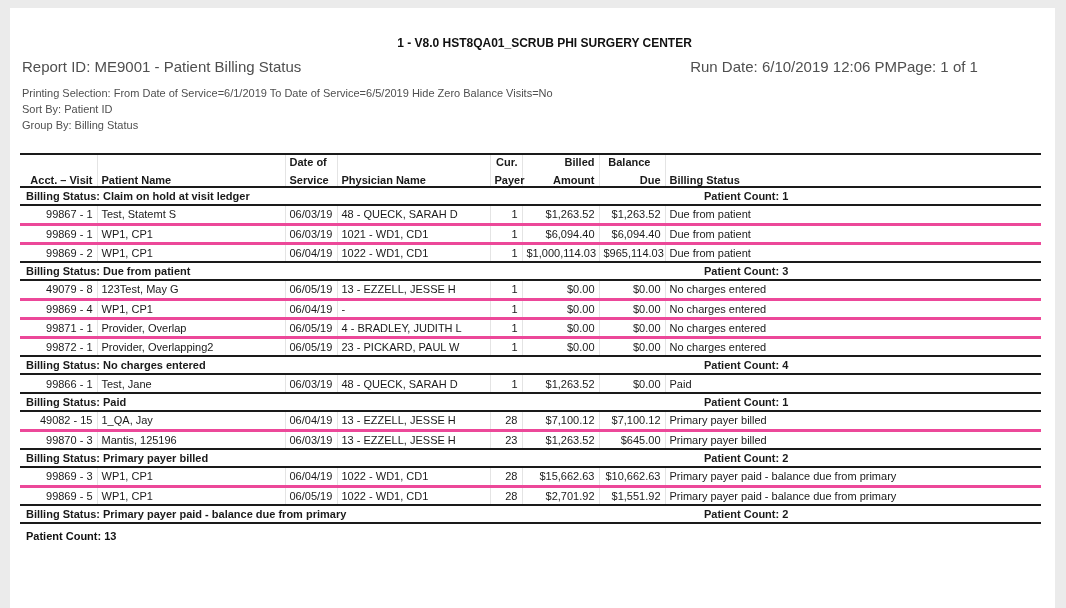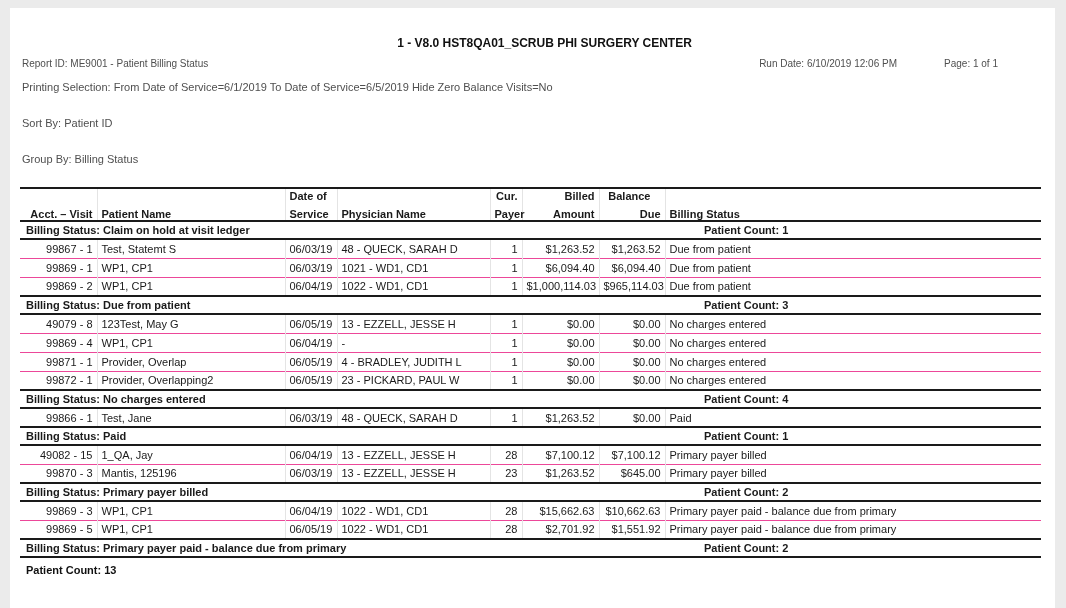--- a/index.html
+++ b/index.html
@@ -19,53 +19,53 @@
     text-align: center;
     font-size: 12px;
     font-weight: bold;
     color: #111;
     padding-left: 24px;
   }
   .meta-row {
     display: flex;
     margin-top: 8px;
     padding: 0 10px 0 12px;
-    font-size: 10px;
+    font-size: 15px;
     color: #4f4f4f;
   }
   .meta-row .report-id { flex: 1; }
-  .meta-row .page-label { width: 148px; text-align: center; }
+  .meta-row .page-label { width: 148px; text-align: left; }
   .meta-line {
     padding-left: 12px;
     font-size: 11px;
     color: #4f4f4f;
     margin-top: 12px;
   }
-  .meta-line.tight { margin-top: 24px; }
+  .meta-line.tight { margin-top: 4px; }
 
   table.report {
     margin: 22px 0 0 10px;
     border-collapse: collapse;
     table-layout: fixed;
     width: 1021px;
     font-size: 11px;
     color: #1a1a1a;
   }
   thead tr.h1 td { height: 14px; border-top: 2px solid #1a1a1a; }
   thead tr.h2 td { height: 19px; border-bottom: 2px solid #1a1a1a; }
   thead td { font-weight: bold; vertical-align: bottom; padding: 0 4px; }
   td.al { text-align: left; }
   td.ar { text-align: right; }
   tbody tr.data td {
     height: 19px;
     padding: 0 4px;
     white-space: nowrap;
     overflow: hidden;
   }
-  tbody tr.data + tr.data td { border-top: 1px solid #ec4899; margin-top: 20px; }
+  tbody tr.data + tr.data td { border-top: 3px solid #ec4899; margin-top: 20px; }
   thead td + td, tbody tr.data td + td { border-left: 1px solid #e4e4e4; }
   tbody tr.group td {
     border-top: 2px solid #1a1a1a;
     border-bottom: 2px solid #1a1a1a;
     height: 18px;
     font-weight: bold;
     padding: 0;
   }
   .group-inner { position: relative; padding-left: 6px; }
   .gcount { position: absolute; left: 684px; top: 0; }

